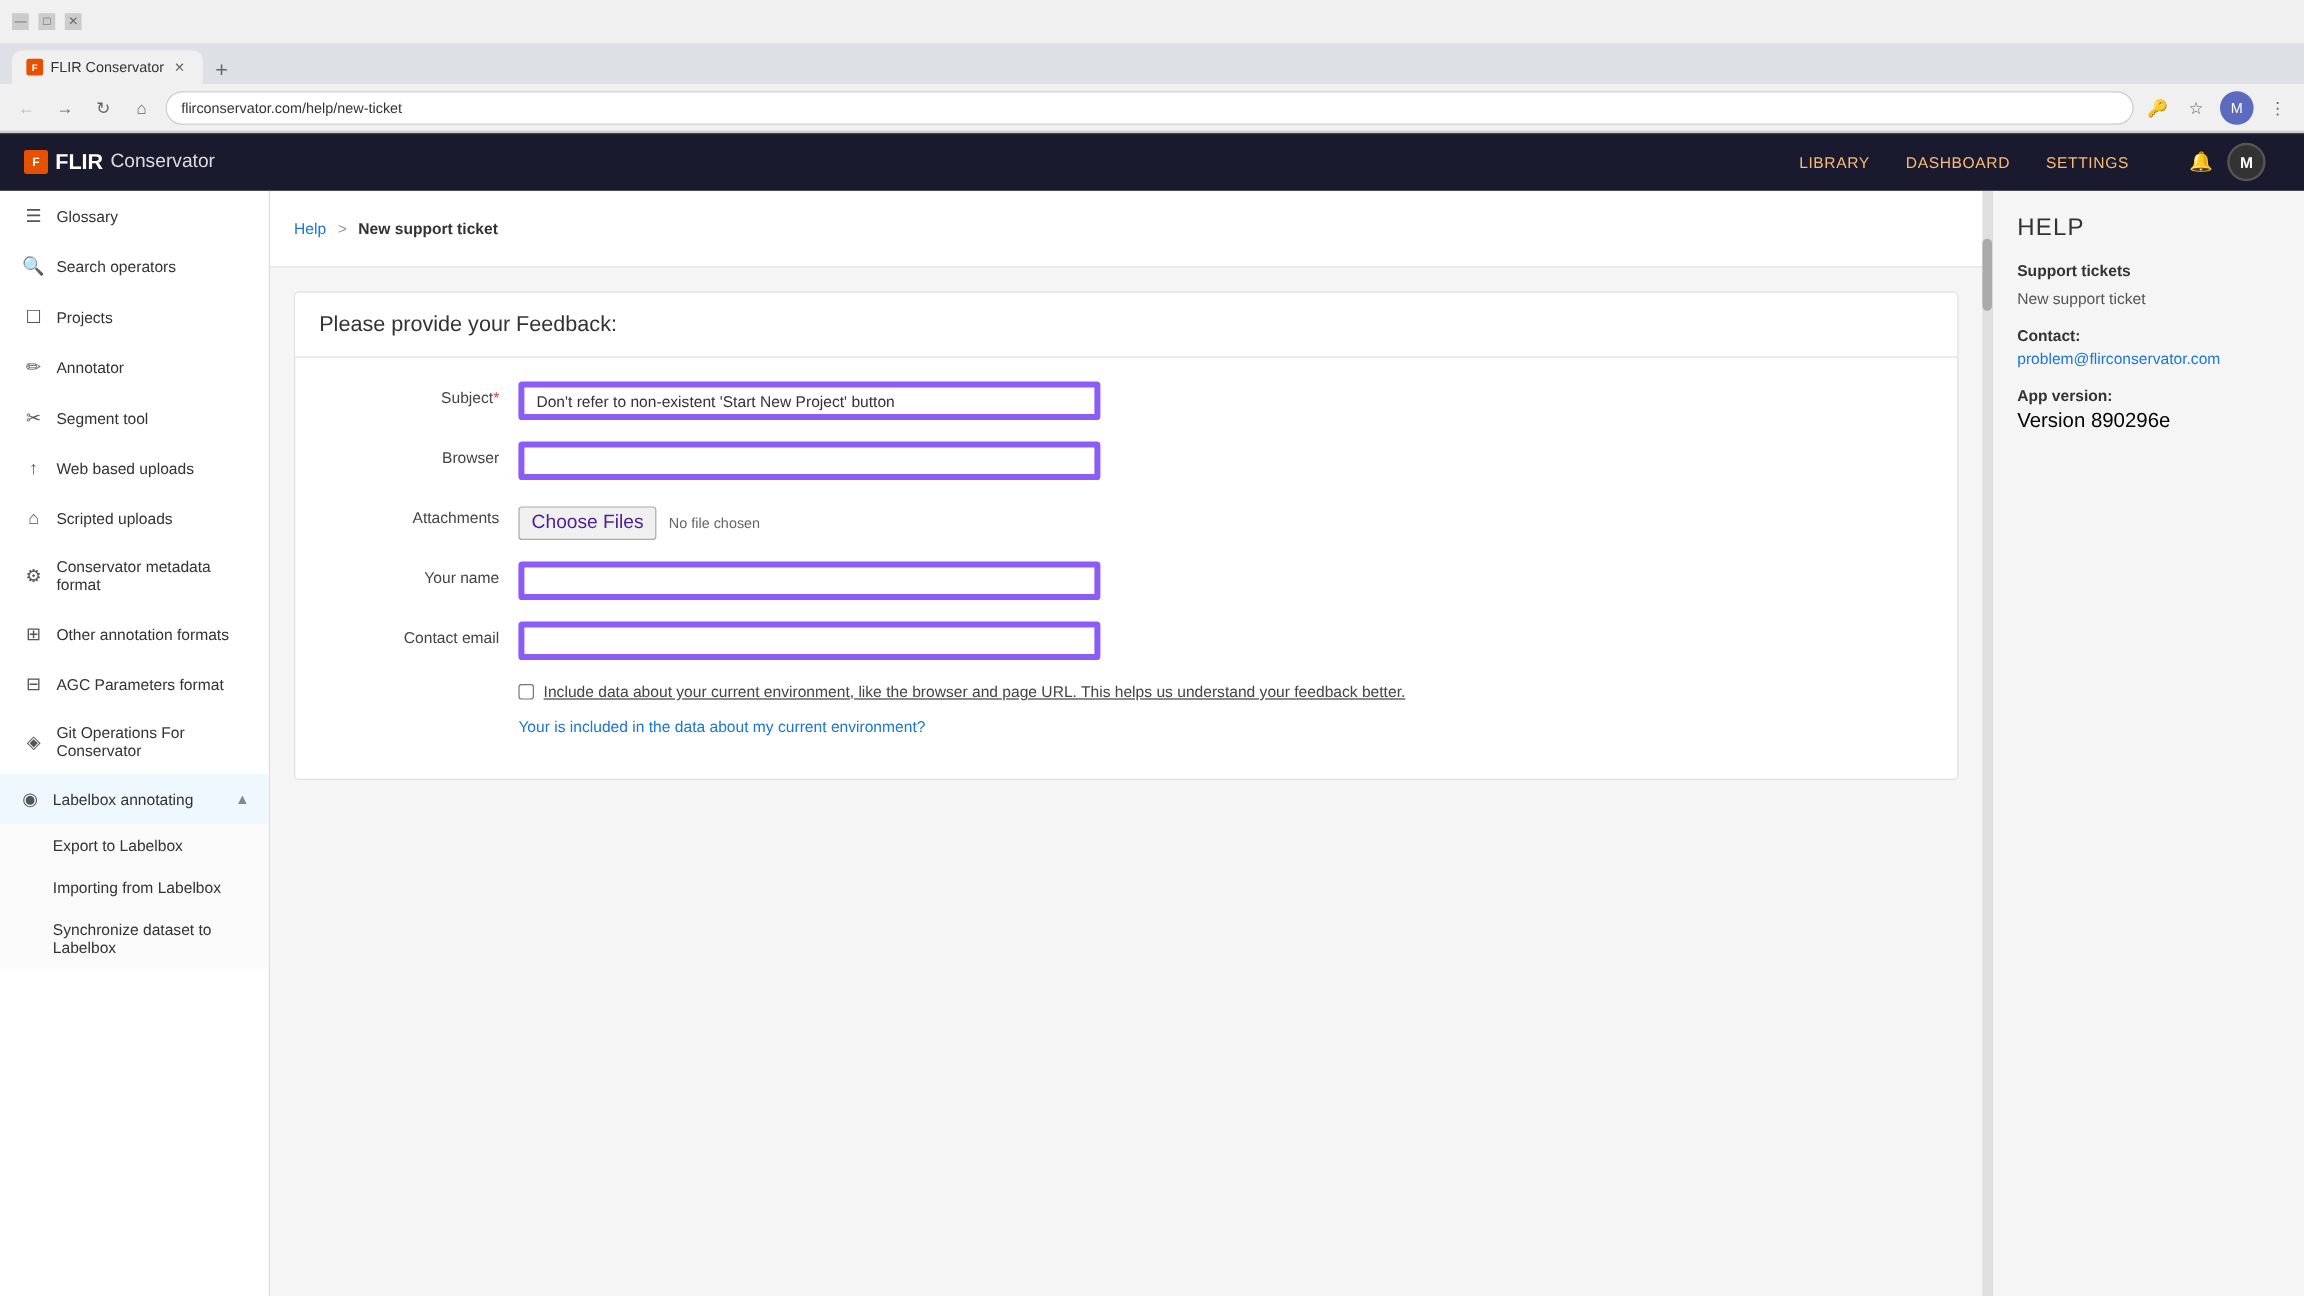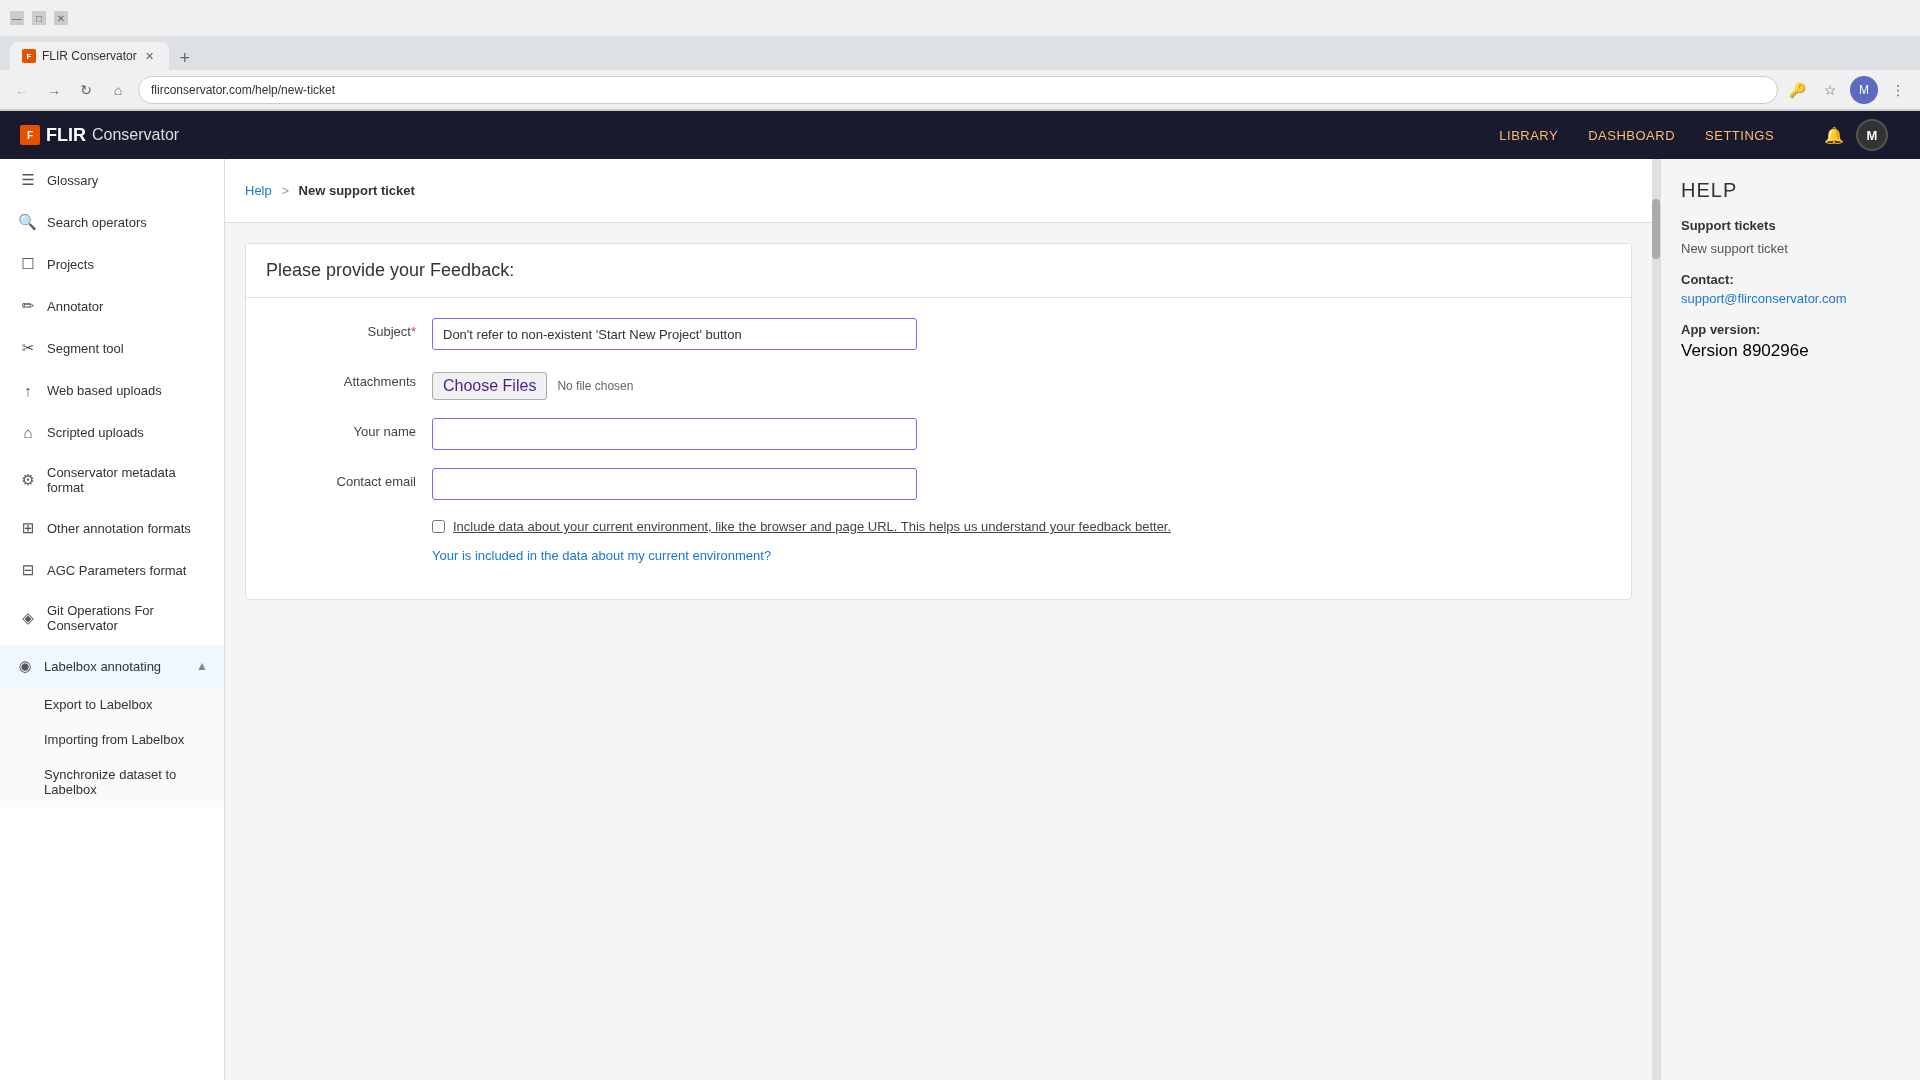--- a/index.html
+++ b/index.html
@@ -310,21 +310,21 @@
       padding-top: 6px;
       font-size: 13px;
       color: #444;
       flex-shrink: 0;
     }
     .form-label .required { color: #e53935; }
     .form-input {
       flex: 1;
       max-width: 485px;
       height: 32px;
-      border: 1px solid #8b5cf6;
+      border: 5px solid #8b5cf6;
       border-radius: 3px;
       padding: 0 10px;
       font-size: 13px;
       color: #333;
       outline: none;
     }
     .form-textarea {
       flex: 1;
       max-width: 485px;
       height: 190px;
@@ -599,20 +599,24 @@
           <div class="form-body">
 
             <div class="form-row">
               <div class="form-label">
                 <span>Subject</span><span class="required">*</span>
               </div>
               <input type="text" class="form-input" value="Don't refer to non-existent 'Start New Project' button" style="">
             </div>
 
 
+            <div class="form-row">
+              <div class="form-label">Browser</div>
+              <input type="text" class="form-input" value="" style="">
+            </div>
 
             <div class="form-row">
               <div class="form-label">Attachments</div>
               <div class="file-input-row">
                 <button class="choose-files-btn">Choose Files</button>
                 <span class="no-file-text">No file chosen</span>
               </div>
             </div>
 
             <div class="form-row">
@@ -640,18 +644,18 @@
 
     <div class="scroll-divider">
       <div class="scroll-thumb"></div>
     </div>
 
     <div class="help-panel">
       <div class="help-title">HELP</div>
       <div class="help-section-title">Support tickets</div>
       <a class="help-link">New support ticket</a>
       <div class="help-contact-label">Contact:</div>
-      <a class="help-contact-email">support@flirconservator.com</a>
+      <a class="help-contact-email">problem@flirconservator.com</a>
       <div class="help-version-label">App version:</div>
       <div class="help-version-value">Version 890296e</div>
     </div>
   </div>
 </div>
 
 </body></html>

